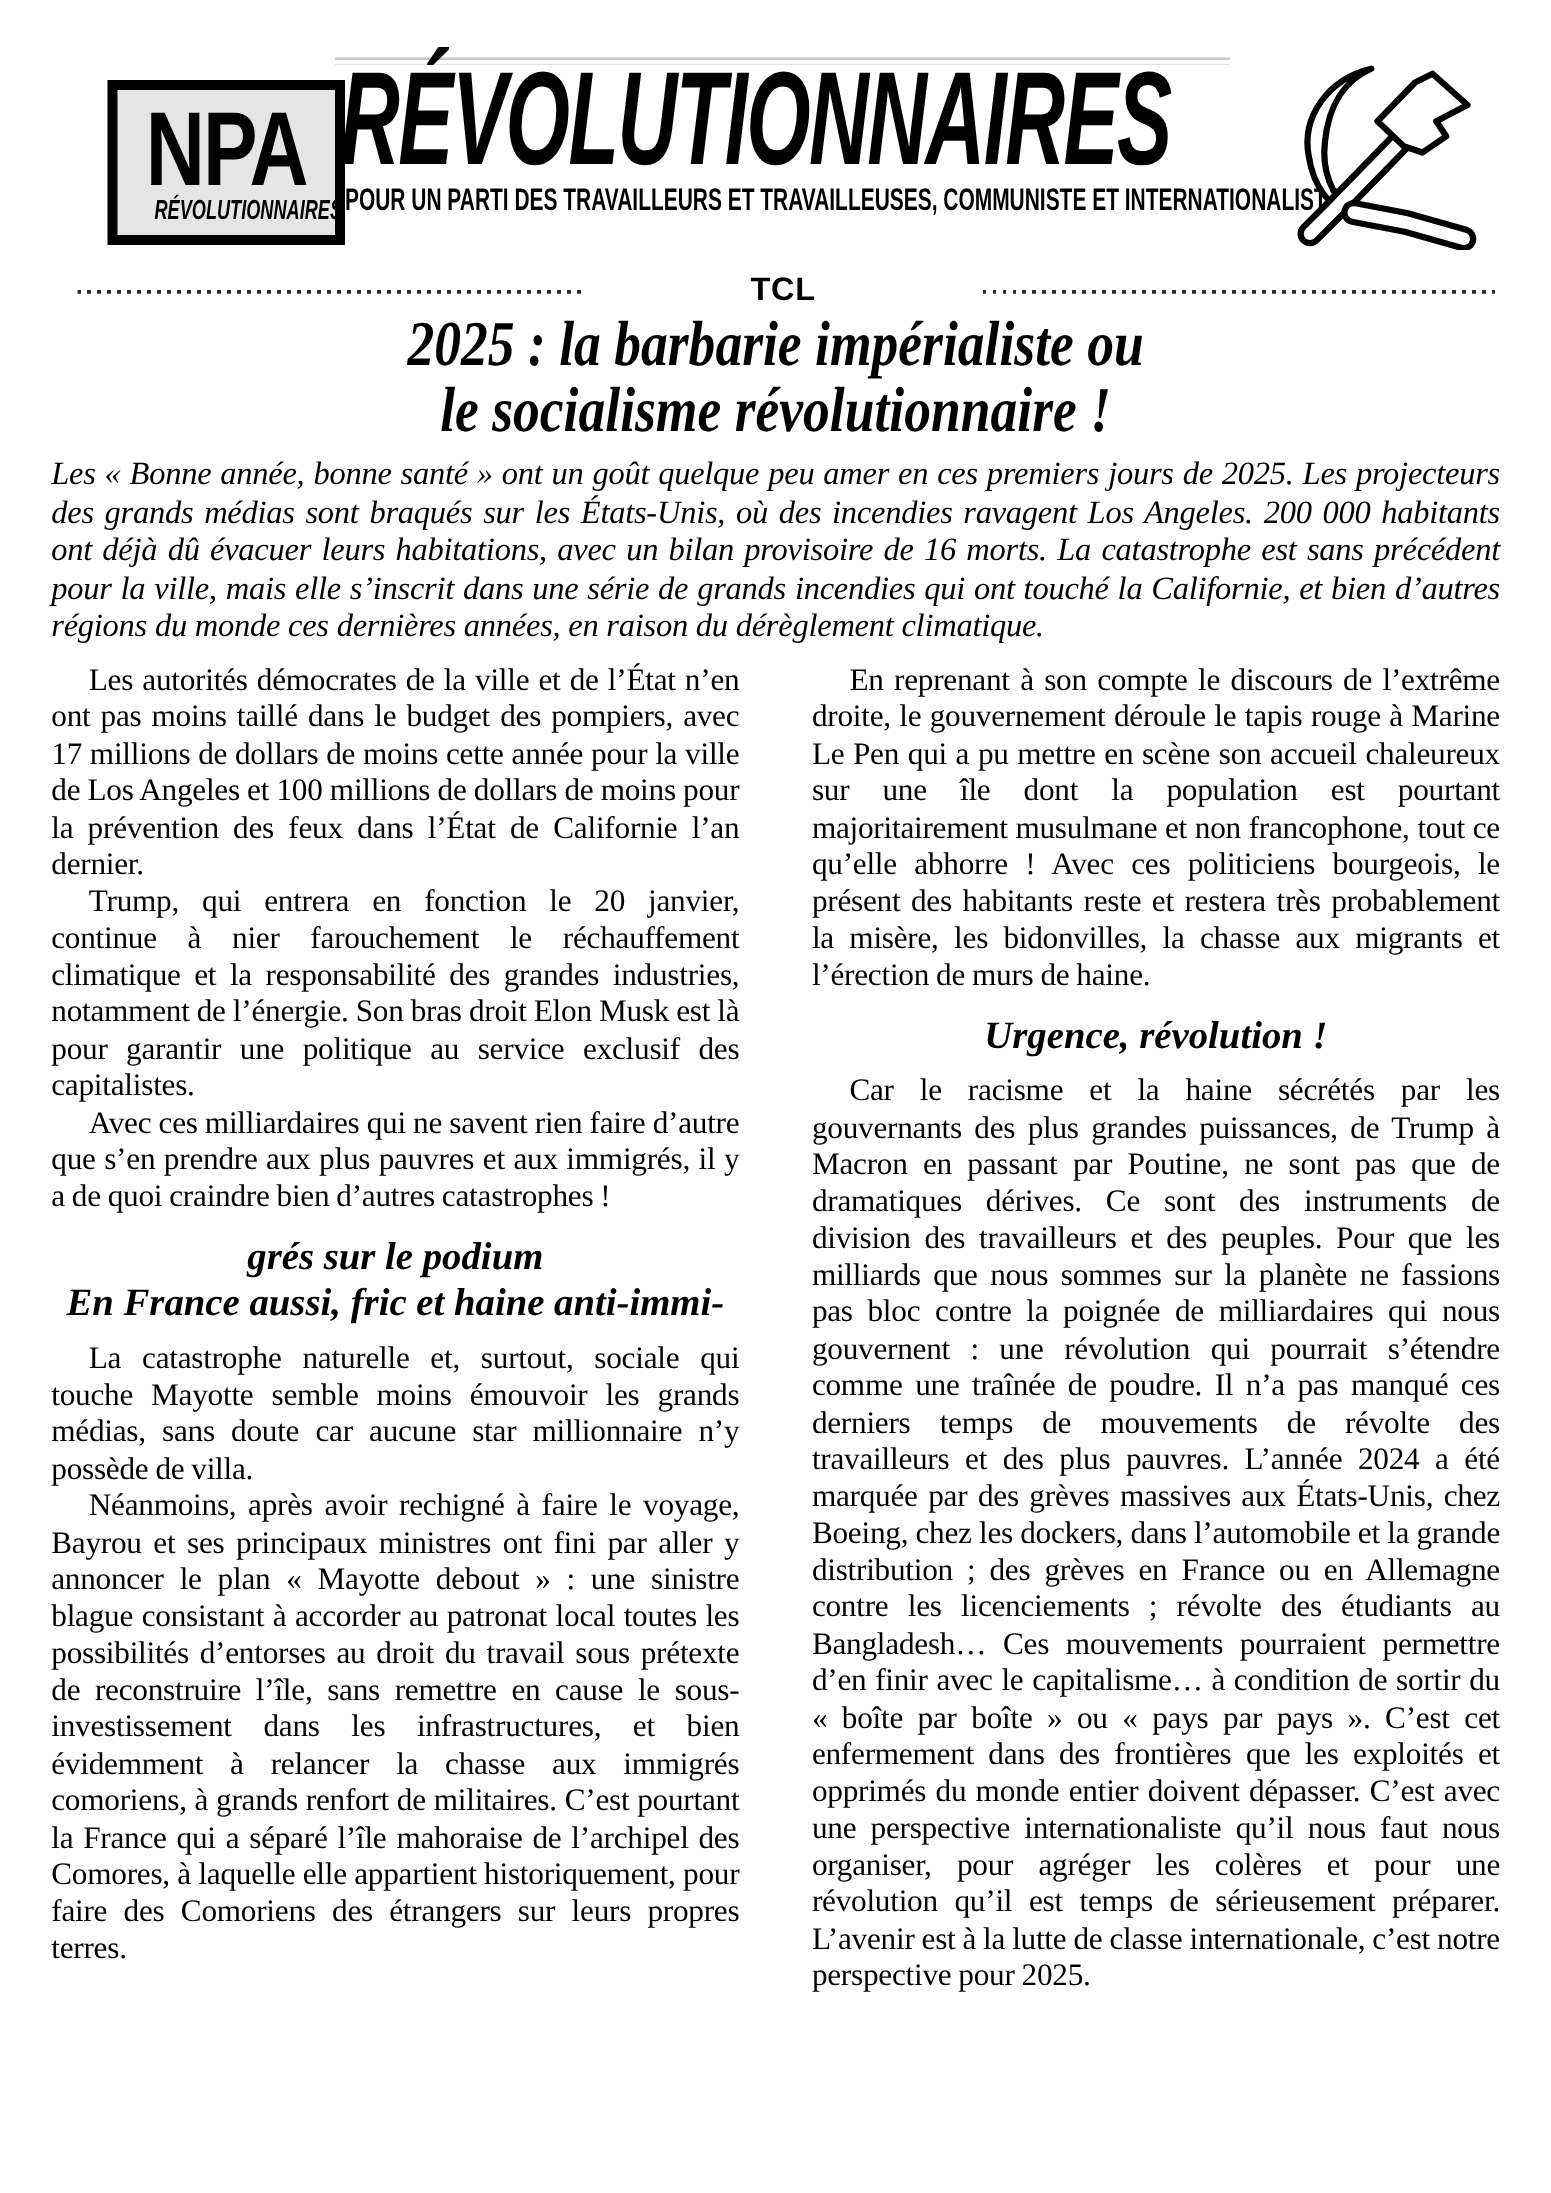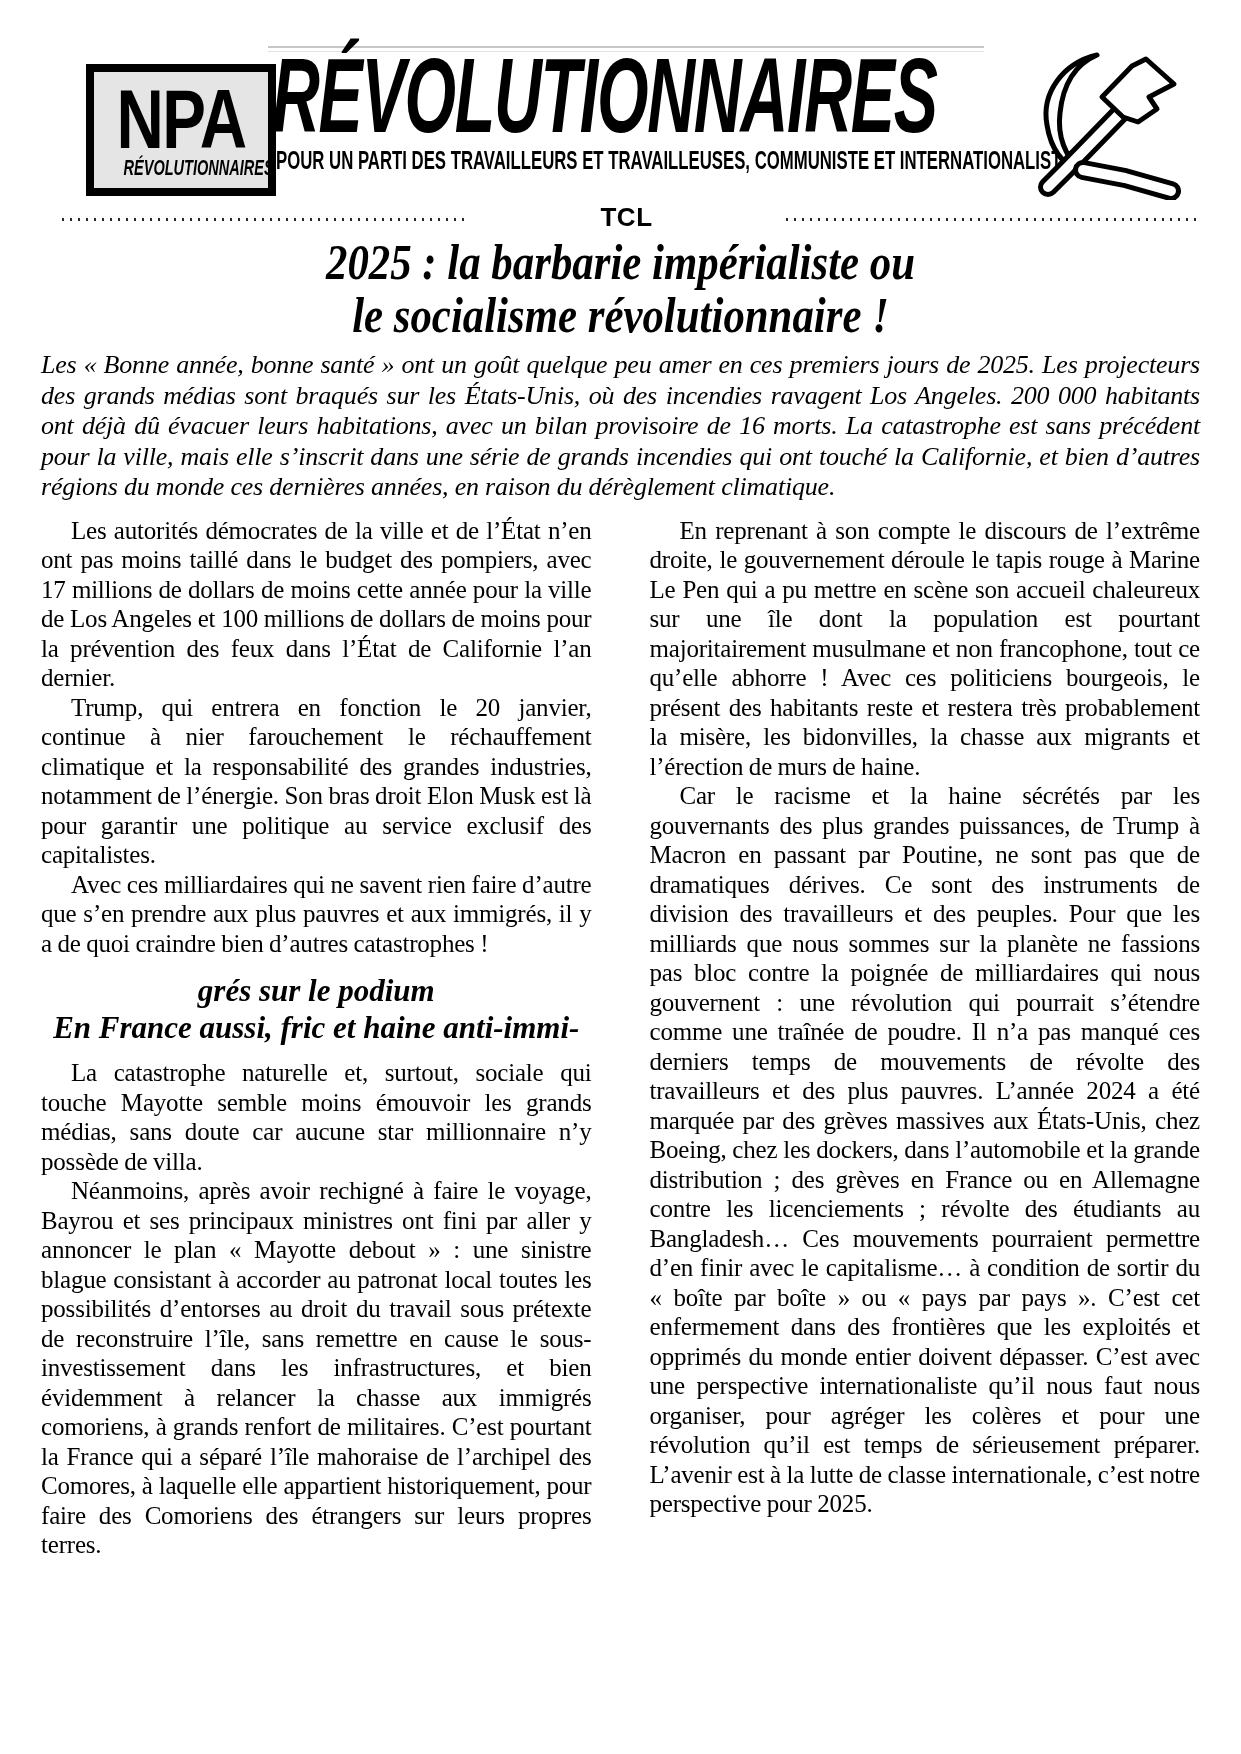--- a/index.html
+++ b/index.html
@@ -39,21 +39,21 @@
     transform:scaleX(0.625);transform-origin:left top;
   }
   .masthead-tagline{
     position:absolute;left:276px;top:146px;
     font-family:"Liberation Sans","DejaVu Sans",sans-serif;
     font-weight:bold;font-size:25px;line-height:28px;white-space:nowrap;
     transform:scaleX(0.67);transform-origin:left top;letter-spacing:0px;
   }
   .emblem{position:absolute;left:1035px;top:50px;width:150px;height:150px;}
   
-  .content{position:absolute;top:202px;left:41px;width:1159px;}
+  .content{position:absolute;top:216px;left:41px;width:1159px;}
   .edition-row{position:relative;height:30px;}
   .dotted-rule{
     position:absolute;top:16px;height:3px;
     background-image:repeating-linear-gradient(to right,#2a2a2a 0 2.5px,transparent 2.5px 8px);
   }
   .dotted-left{left:21px;width:405px;}
   .dotted-right{left:745px;width:410px;}
   .edition-location{
     position:absolute;left:426px;width:319px;text-align:center;top:0;
     font-family:"Liberation Sans","DejaVu Sans",sans-serif;
@@ -136,18 +136,19 @@
         <h2>
           <span style="display:block">grés sur le podium</span>
           <span style="display:block">En France aussi, fric et haine anti-immi-</span>
         </h2>
         <p>La catastrophe naturelle et, surtout, sociale qui touche Mayotte semble moins émouvoir les grands médias, sans doute car aucune star millionnaire n’y possède de villa.</p>
         <p>Néanmoins, après avoir rechigné à faire le voyage, Bayrou et ses principaux ministres ont fini par aller y annoncer le plan «&nbsp;Mayotte debout&nbsp;»&nbsp;: une sinistre blague consistant à accorder au patronat local toutes les possibilités d’entorses au droit du travail sous prétexte de reconstruire l’île, sans remettre en cause le sous-investissement dans les infrastructures, et bien évidemment à relancer la chasse aux immigrés comoriens, à grands renfort de militaires. C’est pourtant la France qui a séparé l’île mahoraise de l’archipel des Comores, à laquelle elle appartient historiquement, pour faire des Comoriens des étrangers sur leurs propres terres.</p>
       </div>
 
       <div class="col">
         <p>En reprenant à son compte le discours de l’extrême droite, le gouvernement déroule le tapis rouge à Marine Le Pen qui a pu mettre en scène son accueil chaleureux sur une île dont la population est pourtant majoritairement musulmane et non francophone, tout ce qu’elle abhorre&nbsp;! Avec ces politiciens bourgeois, le présent des habitants reste et restera très probablement la misère, les bidonvilles, la chasse aux migrants et l’érection de murs de haine.</p>
+        <h2>Urgence, révolution&nbsp;!</h2>
         <p>Car le racisme et la haine sécrétés par les gouvernants des plus grandes puissances, de Trump à Macron en passant par Poutine, ne sont pas que de dramatiques dérives. Ce sont des instruments de division des travailleurs et des peuples. Pour que les milliards que nous sommes sur la planète ne fassions pas bloc contre la poignée de milliardaires qui nous gouvernent&nbsp;: une révolution qui pourrait s’étendre comme une traînée de poudre. Il n’a pas manqué ces derniers temps de mouvements de révolte des travailleurs et des plus pauvres. L’année 2024 a été marquée par des grèves massives aux États-Unis, chez Boeing, chez les dockers, dans l’automobile et la grande distribution&nbsp;; des grèves en France ou en Allemagne contre les licenciements&nbsp;; révolte des étudiants au Bangladesh… Ces mouvements pourraient permettre d’en finir avec le capitalisme… à condition de sortir du «&nbsp;boîte par boîte&nbsp;» ou «&nbsp;pays par pays&nbsp;». C’est cet enfermement dans des frontières que les exploités et opprimés du monde entier doivent dépasser. C’est avec une perspective internationaliste qu’il nous faut nous organiser, pour agréger les colères et pour une révolution qu’il est temps de sérieusement préparer. L’avenir est à la lutte de classe internationale, c’est notre perspective pour 2025.</p>
       </div>
     </div>
 
   </div>
 </div>
 
 </body></html>

